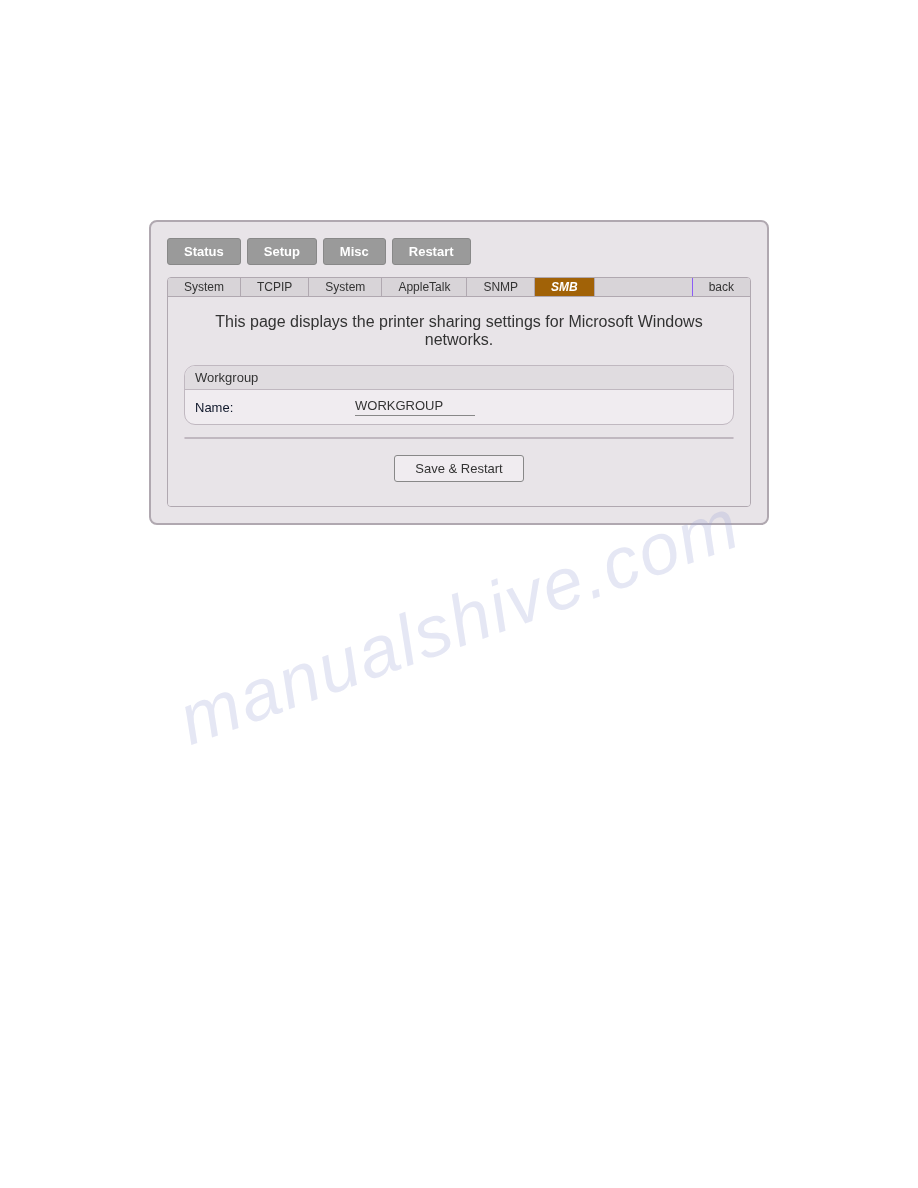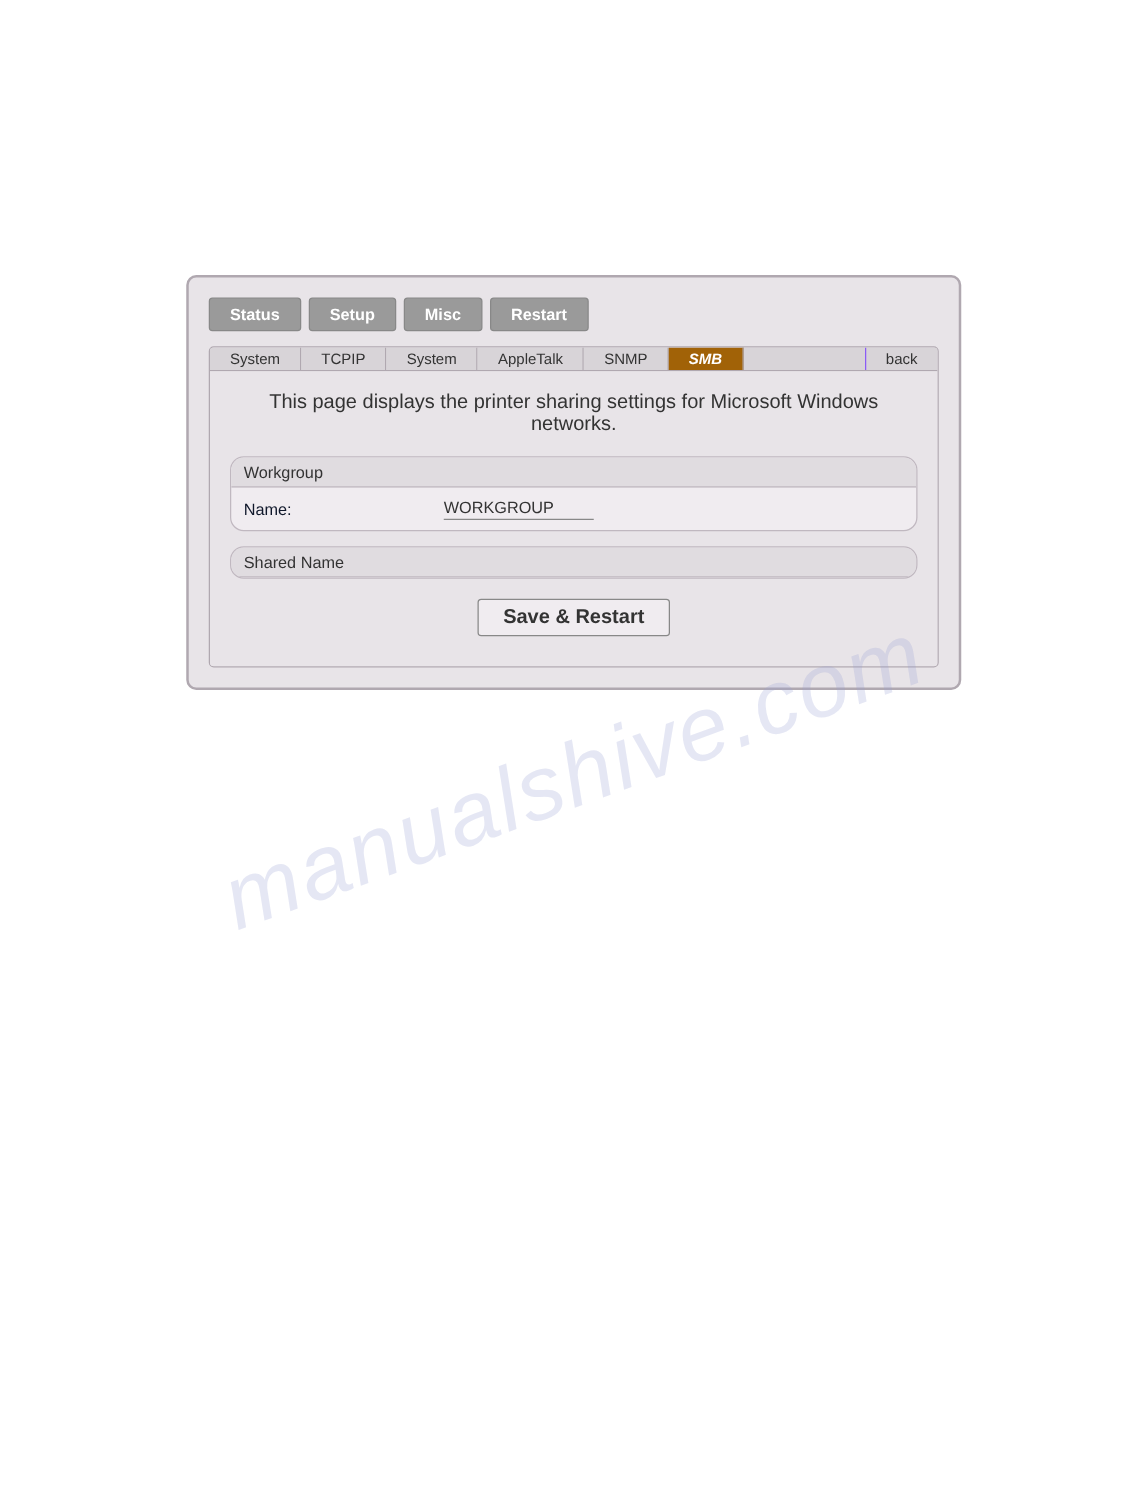--- a/index.html
+++ b/index.html
@@ -137,23 +137,22 @@
       margin-top: 16px;
       margin-bottom: 8px;
     }
 
     .save-restart-button {
       padding: 5px 20px;
       background-color: #f0ecf0;
       border: 1px solid #888;
       border-radius: 3px;
       cursor: pointer;
-      font-size: 16px;
-      color: #333;
-      font-weight: bold;
+      font-size: 13px;
+      color: #333;
     }
 
     .watermark {
       position: absolute;
       top: 580px;
       left: 50%;
       transform: translateX(-50%);
       font-size: 72px;
       color: rgba(150, 160, 210, 0.25);
       font-style: italic;
@@ -195,21 +194,20 @@
 
         <div class="section-box">
           <div class="section-header">Workgroup</div>
           <div class="section-row">
             <div class="section-label">Name:</div>
             <div class="section-value">WORKGROUP</div>
           </div>
         </div>
 
         <div class="section-box">
-          <div class="section-header">Shared Name</div>
         </div>
 
         <div class="button-row">
           <button class="save-restart-button">Save &amp; Restart</button>
         </div>
 
       </div>
     </div>
   </div>
 </div>

